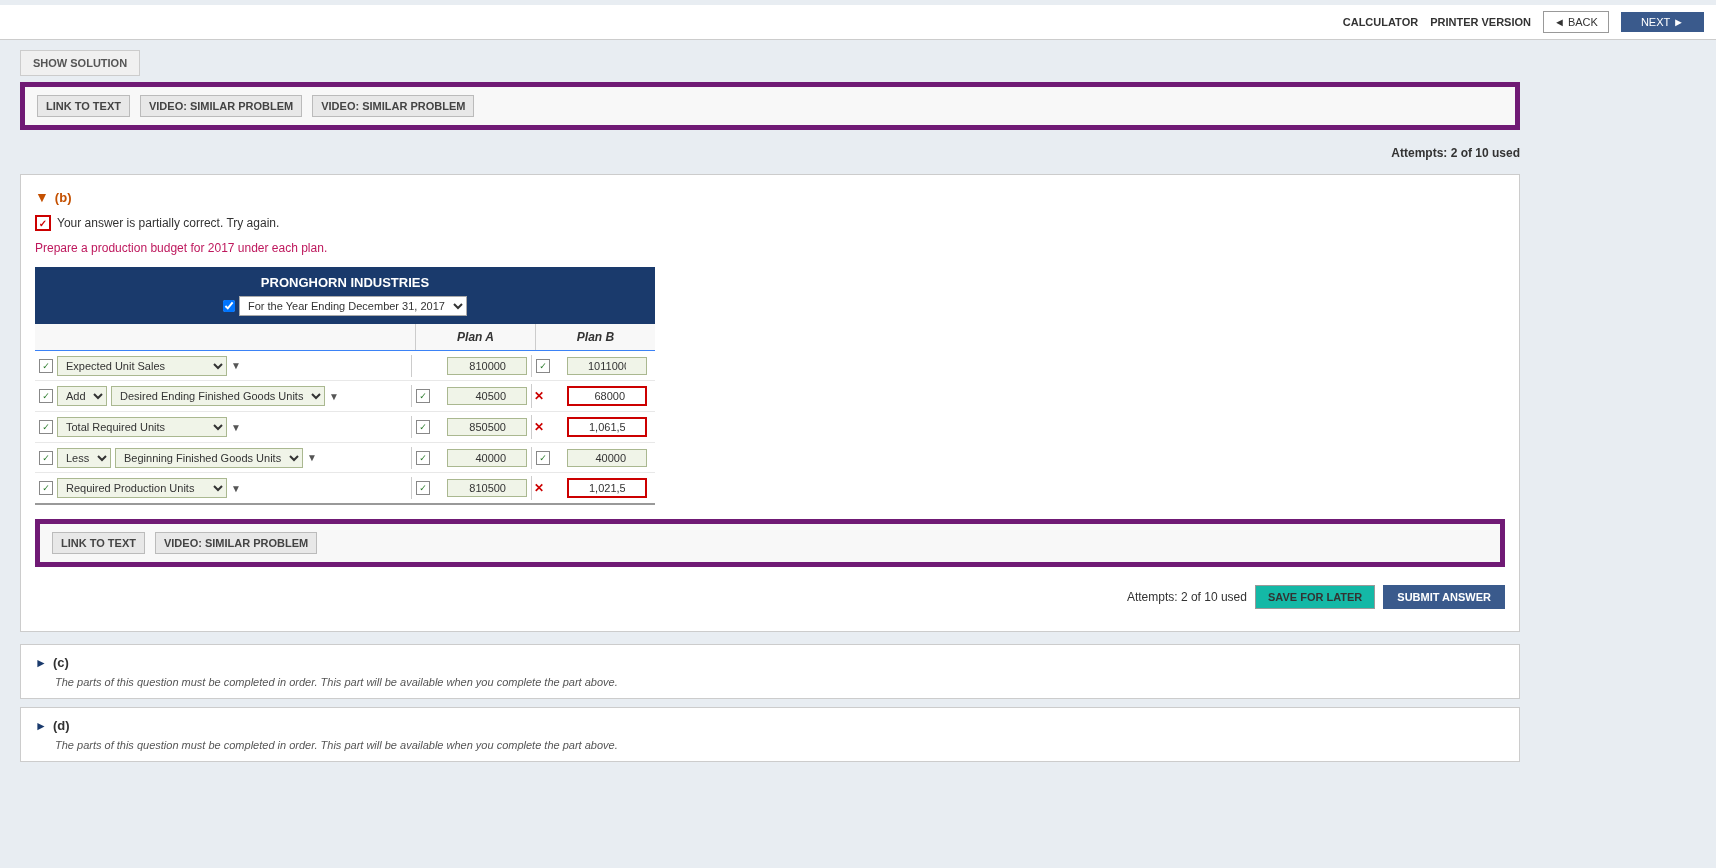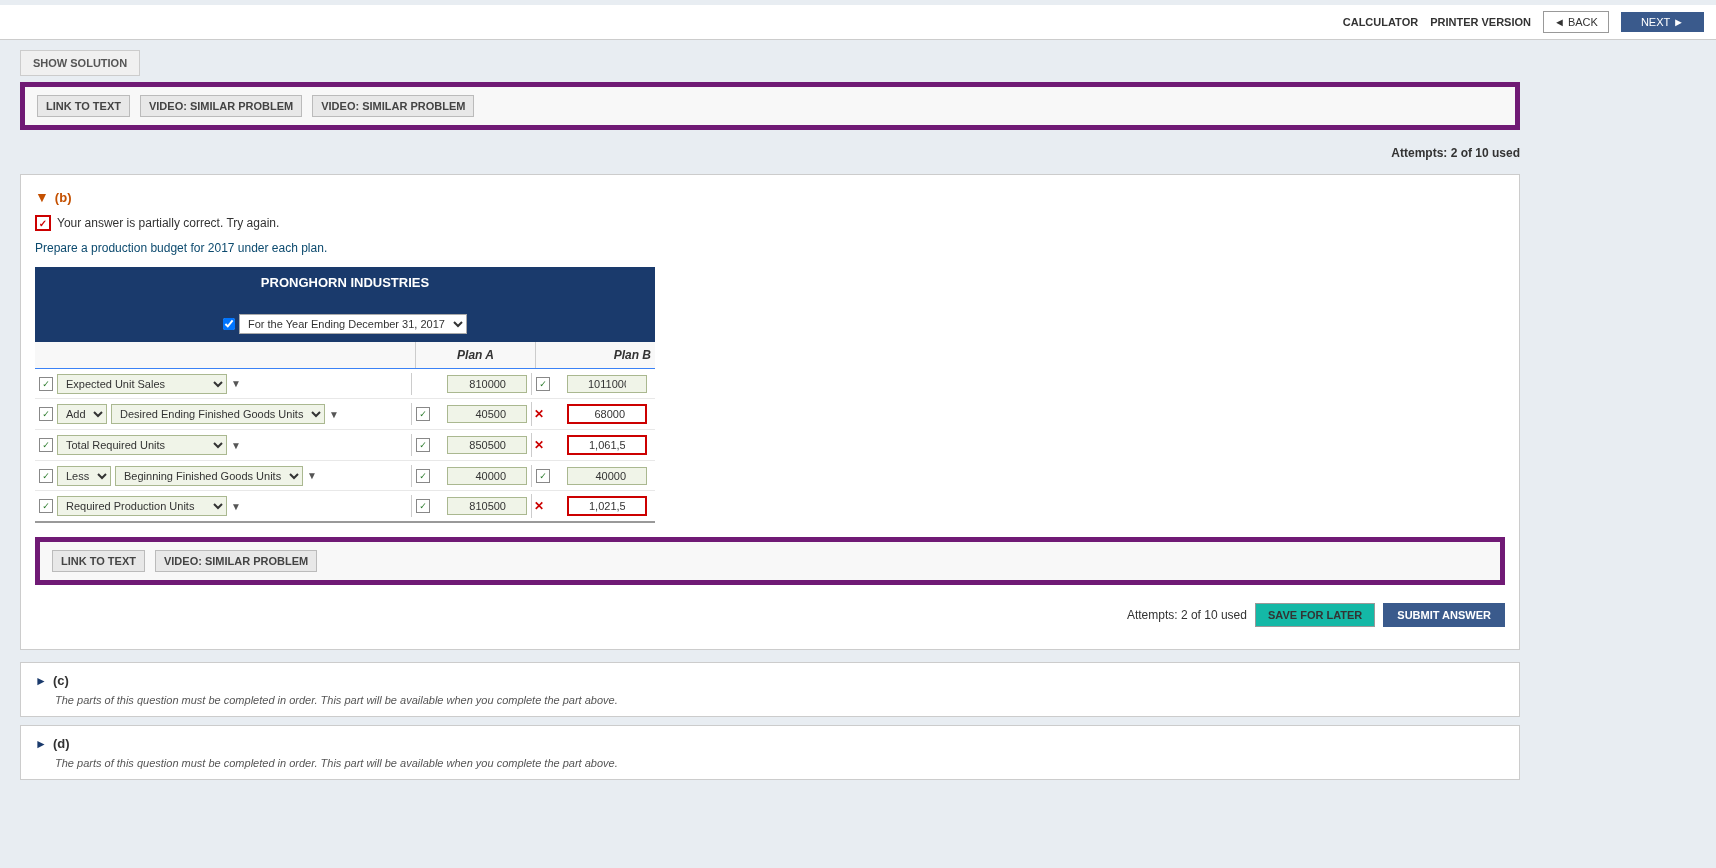--- a/index.html
+++ b/index.html
@@ -145,21 +145,21 @@
       align-items: center;
       justify-content: center;
       color: #c00;
       font-size: 10px;
       font-weight: bold;
     }
 
     
     .instruction-text {
       font-size: 12px;
-      color: #0c4a6e;
+      color: #be185d;
       margin-bottom: 12px;
     }
 
     
     .budget-wrapper {
       margin-bottom: 14px;
     }
 
     
     .budget-header {
@@ -169,21 +169,21 @@
       padding: 8px;
       font-size: 13px;
       font-weight: bold;
     }
     .budget-header .subtitle {
       font-size: 11px;
       font-weight: normal;
       margin-top: 2px;
     }
     .budget-header .period-row {
-      margin-top: 24px;
+      margin-top: 6px;
       display: flex;
       justify-content: center;
       align-items: center;
       gap: 4px;
     }
     .period-select {
       background: #fff;
       color: #333;
       border: 1px solid #aaa;
       padding: 2px 4px;
@@ -200,21 +200,21 @@
     .col-plan-a {
       width: 120px;
       text-align: center;
       font-weight: bold;
       font-size: 12px;
       padding: 6px 4px;
       border-left: 1px solid #ccc;
     }
     .col-plan-b {
       width: 120px;
-      text-align: right;
+      text-align: center;
       font-weight: bold;
       font-size: 12px;
       padding: 6px 4px;
       border-left: 1px solid #ccc;
     }
 
     .budget-row {
       display: flex;
       align-items: center;
       border-bottom: 1px solid #e8e8e8;

